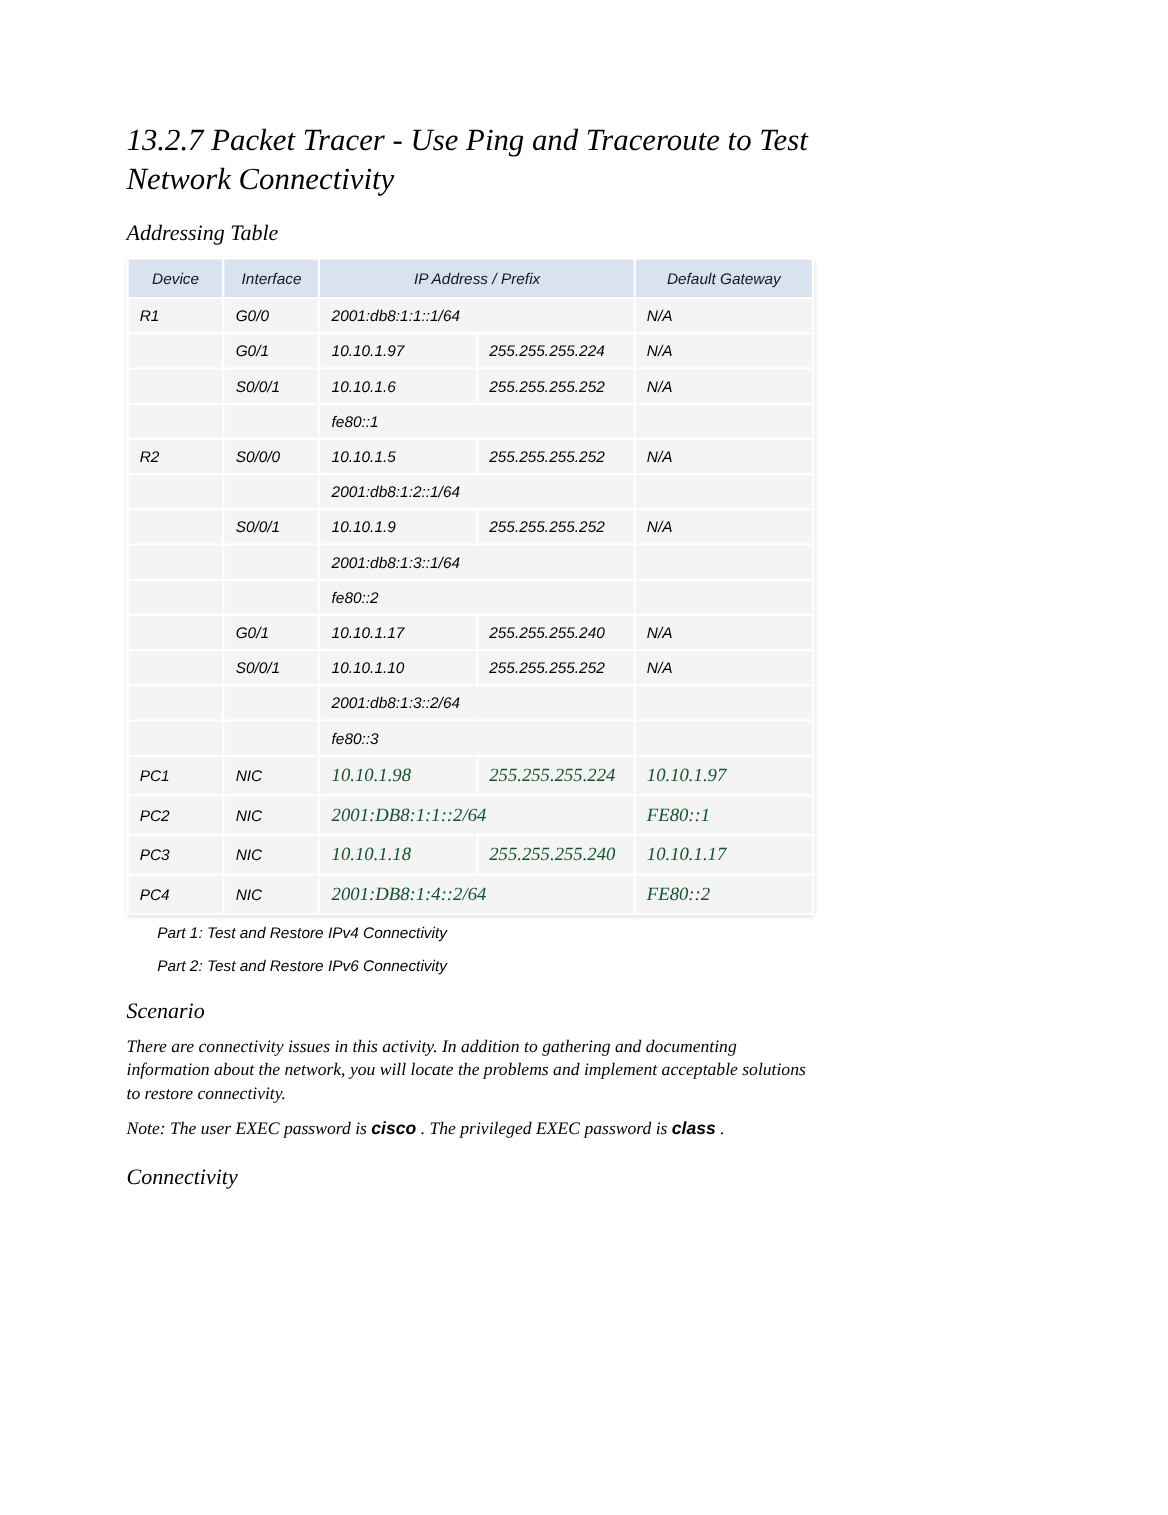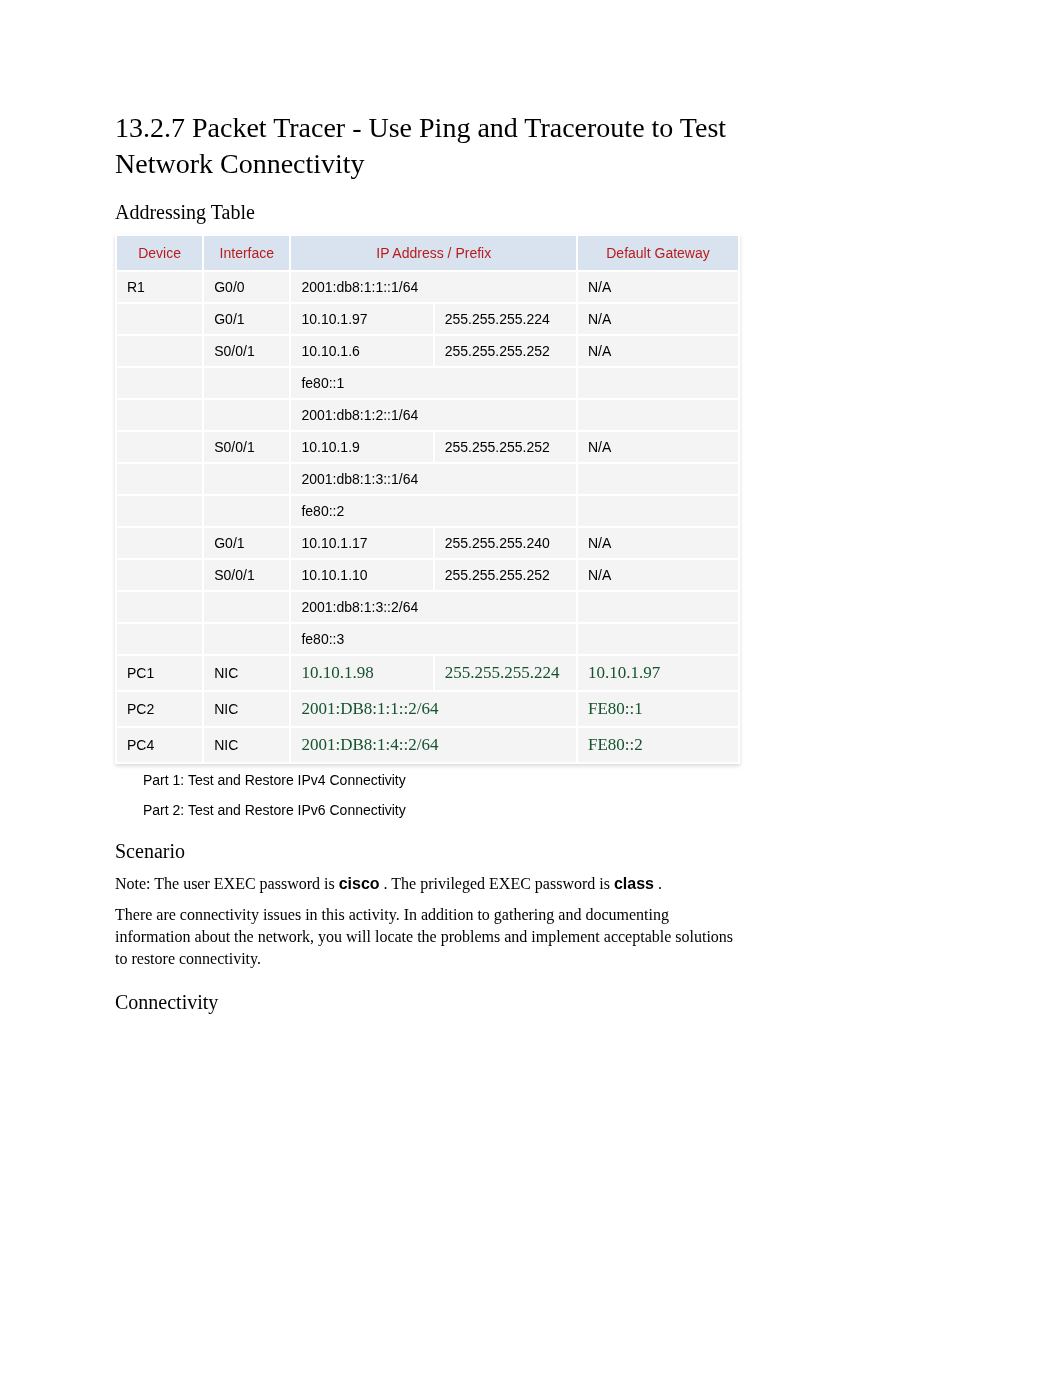--- a/index.html
+++ b/index.html
@@ -6,20 +6,21 @@
   body {
     margin: 0;
     padding: 0;
     font-family: "Times New Roman", Times, serif;
     background: #ffffff;
     color: #000000;
   }
   .page {
     width: 855px;
     padding: 110px 115px 60px 115px;
+    font-style: italic;
   }
   h1.doc-title {
     font-size: 28px;
     font-weight: normal;
     margin: 0 0 18px 0;
     line-height: 1.3;
   }
   h2.section-title {
     font-size: 20px;
     font-weight: normal;
@@ -35,21 +36,21 @@
     font-size: 14px;
     box-shadow: 0 2px 4px rgba(0,0,0,0.15);
     margin-bottom: 8px;
   }
   table.addr th {
     background: #d9e2ef;
     font-weight: normal;
     text-align: center;
     padding: 9px 8px;
     border: 2px solid #ffffff;
-    color: #b91c1c;
+    color: #0f172a;
   }
   table.addr td {
     background: #f4f4f4;
     padding: 7px 10px;
     border: 2px solid #ffffff;
     vertical-align: middle;
     color: #000;
     text-align: left;
   }
   table.addr td.red {
@@ -118,20 +119,27 @@
           <td style="width: 23%;">255.255.255.252</td>
           <td>N/A</td>
         </tr>
         <tr>
           <td class="bridge"></td>
           <td class="bridge"></td>
           <td colspan="2">fe80::1</td>
           <td class="bridge"></td>
         </tr>
         <tr>
+          <td>R2</td>
+          <td>S0/0/0</td>
+          <td style="width: 23%;">10.10.1.5</td>
+          <td style="width: 23%;">255.255.255.252</td>
+          <td>N/A</td>
+        </tr>
+        <tr>
           <td class="bridge"></td>
           <td class="bridge"></td>
           <td colspan="2">2001:db8:1:2::1/64</td>
           <td class="bridge"></td>
         </tr>
         <tr>
           <td class="bridge"></td>
           <td>S0/0/1</td>
           <td style="width: 23%; margin-top: 21px;">10.10.1.9</td>
           <td style="width: 23%;">255.255.255.252</td>
@@ -180,43 +188,50 @@
           <td>NIC</td>
           <td class="red" style="width: 23%;">10.10.1.98</td>
           <td class="red" style="width: 23%;">255.255.255.224</td>
           <td class="red">10.10.1.97</td>
         </tr>
         <tr>
           <td>PC2</td>
           <td>NIC</td>
           <td colspan="2" class="red">2001:DB8:1:1::2/64</td>
           <td class="red">FE80::1</td>
+        </tr>
+        <tr>
+          <td>PC3</td>
+          <td>NIC</td>
+          <td class="red" style="width: 23%;">10.10.1.18</td>
+          <td class="red" style="width: 23%;">255.255.255.240</td>
+          <td class="red">10.10.1.17</td>
         </tr>
         <tr>
           <td>PC4</td>
           <td>NIC</td>
           <td colspan="2" class="red">2001:DB8:1:4::2/64</td>
           <td class="red">FE80::2</td>
         </tr>
       </tbody>
   </table>
 
   <div class="objectives-list">
     <p>Part 1: Test and Restore IPv4 Connectivity</p>
     <p>Part 2: Test and Restore IPv6 Connectivity</p>
   </div>
 
   <h2 class="section-title sub">Scenario</h2>
   <div class="scenario-block">
+    <p>There are connectivity issues in this activity. In addition to gathering and documenting information about the network, you will locate the problems and implement acceptable solutions to restore connectivity.</p>
     <p>
       <span>Note:</span>
       <span> The user EXEC password is </span>
       <span class="bold mono-ish">cisco</span>
       <span>. The privileged EXEC password is </span>
       <span class="bold mono-ish">class</span>
       <span>.</span>
     </p>
-    <p>There are connectivity issues in this activity. In addition to gathering and documenting information about the network, you will locate the problems and implement acceptable solutions to restore connectivity.</p>
   </div>
 
   <h2 class="section-title sub">Connectivity</h2>
 
 </div>
 
 </body></html>

